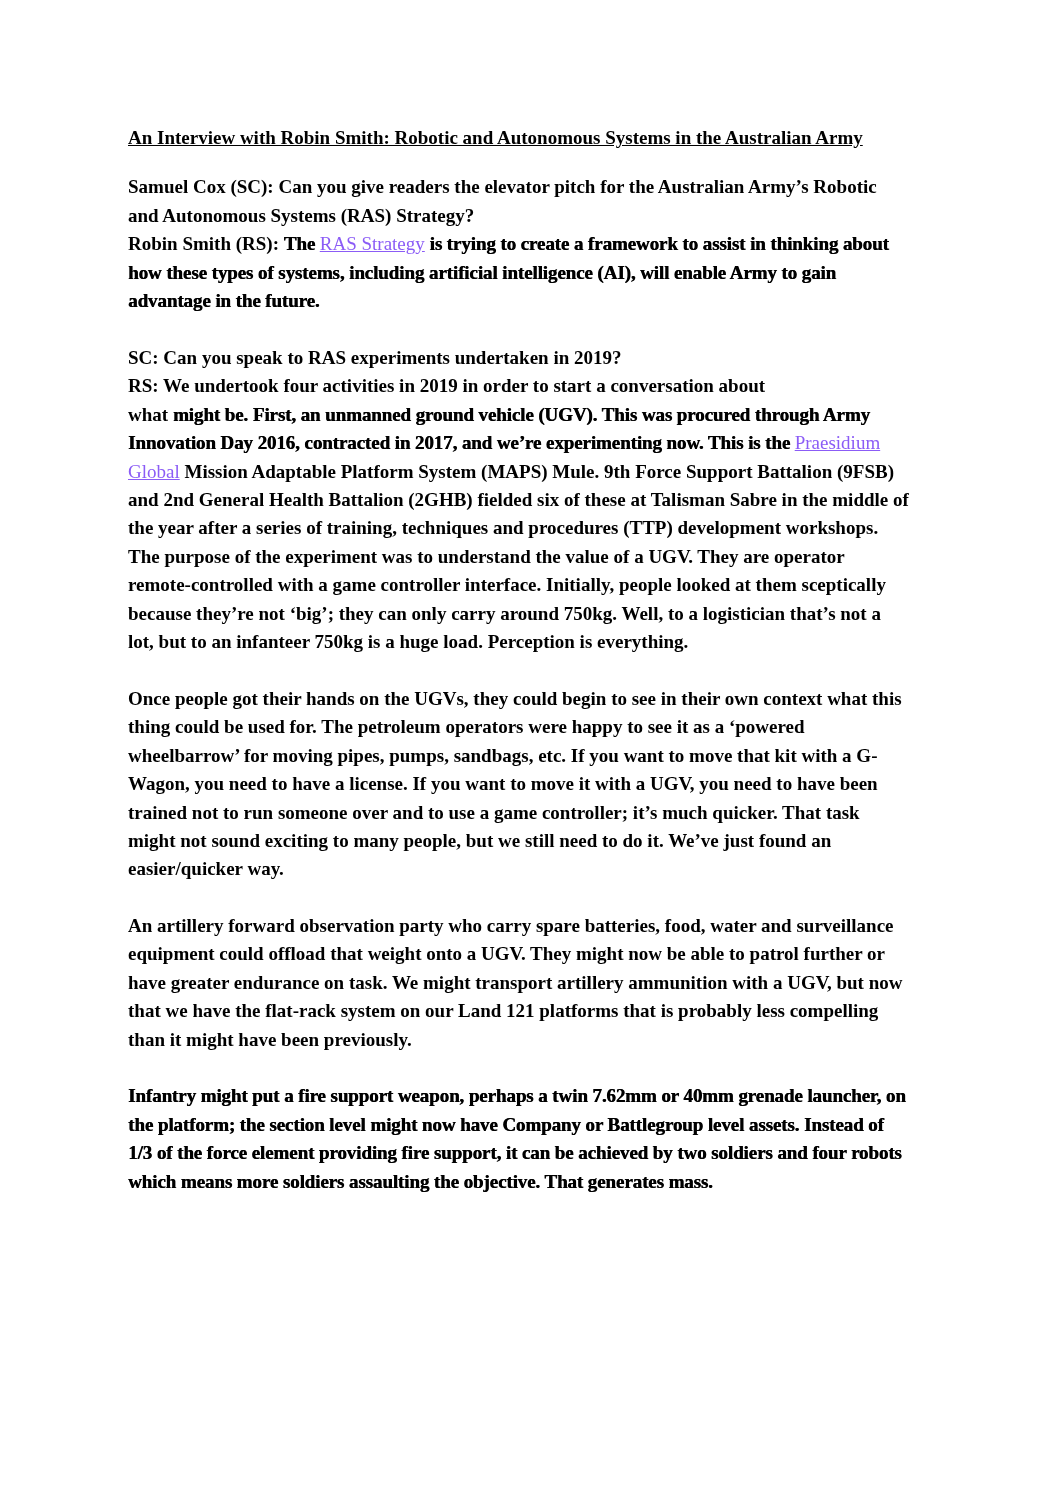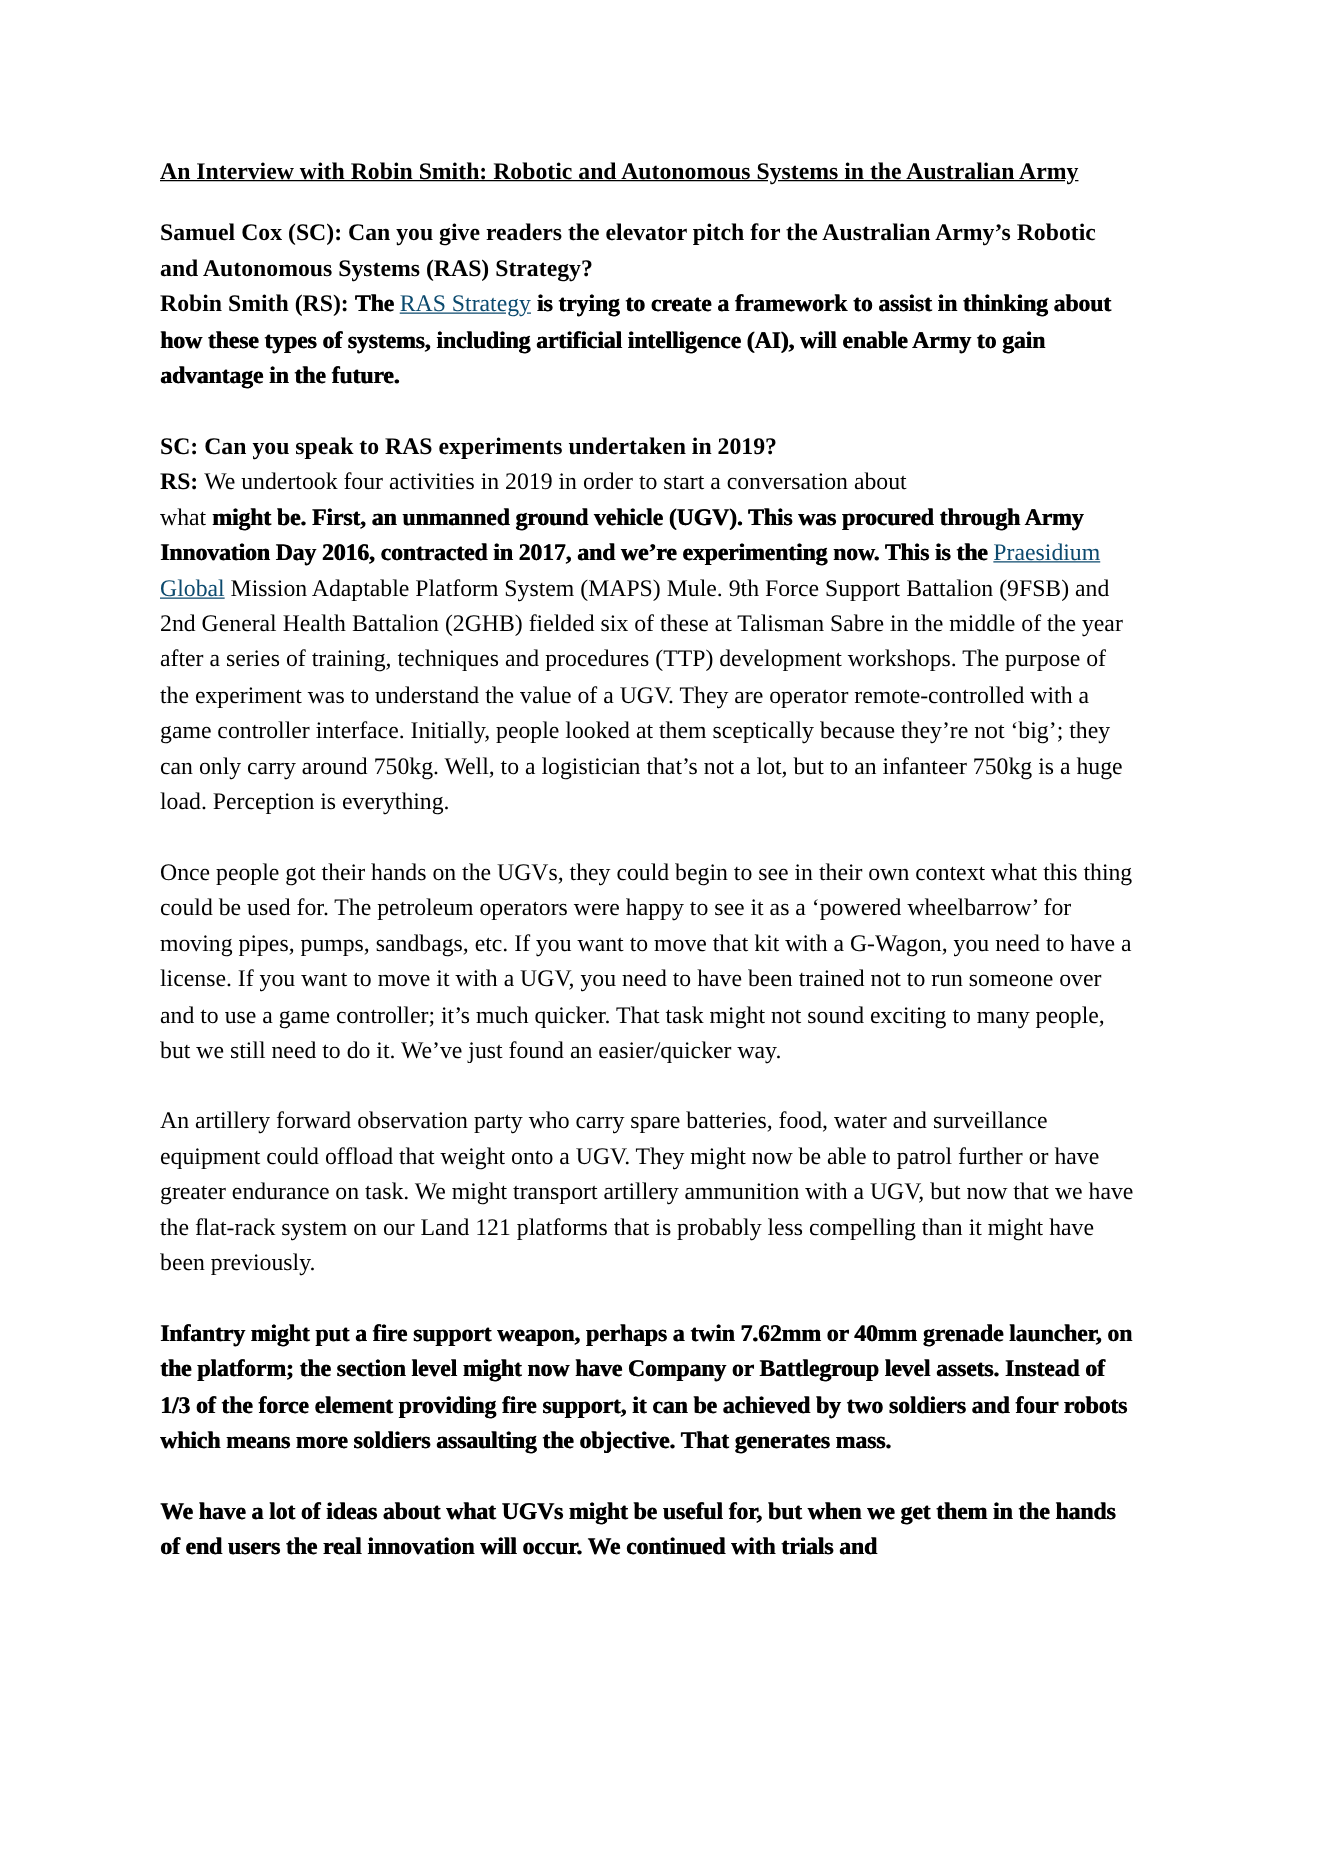--- a/index.html
+++ b/index.html
@@ -24,43 +24,42 @@
     font-size: 19px;
     font-weight: bold;
     text-decoration: underline;
     margin: 0 0 21px 0;
     line-height: 28.45px;
   }
   .para {
     margin: 0 0 28px 0;
   }
   .run-normal {
-    font-weight: normal;
+    font-weight: bold;
   }
   .run-bold {
     font-weight: bold;
     text-align: right;
   }
   
   .run-heavy {
     text-shadow: 0.5px 0 0 currentColor;
     letter-spacing: -0.1px;
     font-weight: bold;
   }
   .run-link {
-    color: #0c4a6e;
+    color: #8b5cf6;
     cursor: pointer;
   }
 </style>
 </head>
 <body>
 
 <div class="page">
   <h1 class="doc-title">An Interview with Robin Smith: Robotic and Autonomous Systems in the Australian Army</h1>
   <div>
       <p class="para"><span class="run-bold">Samuel Cox (SC): Can you give readers the elevator pitch for the Australian Army’s Robotic and Autonomous Systems (RAS) Strategy?</span><br><span class="run-bold">Robin Smith (RS): </span><span class="run-heavy">The </span><a href="#" class="run-link">RAS Strategy</a><span class="run-heavy"> is trying to create a framework to assist in thinking about how these types of systems, including artificial intelligence (AI), will enable Army to gain advantage in the future.</span></p>
       <p class="para"><span class="run-bold">SC: Can you speak to RAS experiments undertaken in 2019?</span><br><span class="run-bold">RS: </span><span class="run-normal">We undertook four activities in 2019 in order to start a conversation about</span><br><span class="run-normal">what </span><span class="run-heavy">might be. First, an unmanned ground vehicle (UGV). This was procured through Army Innovation Day 2016, contracted in 2017, and we’re experimenting now. This is the </span><a href="#" class="run-link">Praesidium Global</a><span class="run-normal"> Mission Adaptable Platform System (MAPS) Mule. 9th Force Support Battalion (9FSB) and 2nd General Health Battalion (2GHB) fielded six of these at Talisman Sabre in the middle of the year after a series of training, techniques and procedures (TTP) development workshops. The purpose of the experiment was to understand the value of a UGV. They are operator remote-controlled with a game controller interface. Initially, people looked at them sceptically because they’re not ‘big’; they can only carry around 750kg. Well, to a logistician that’s not a lot, but to an infanteer 750kg is a huge load. Perception is everything.</span></p>
       <p class="para"><span class="run-normal">Once people got their hands on the UGVs, they could begin to see in their own context what this thing could be used for. The petroleum operators were happy to see it as a ‘powered wheelbarrow’ for moving pipes, pumps, sandbags, etc. If you want to move that kit with a G-Wagon, you need to have a license. If you want to move it with a UGV, you need to have been trained not to run someone over and to use a game controller; it’s much quicker. That task might not sound exciting to many people, but we still need to do it. We’ve just found an easier/quicker way.</span></p>
       <p class="para"><span class="run-normal">An artillery forward observation party who carry spare batteries, food, water and surveillance equipment could offload that weight onto a UGV. They might now be able to patrol further or have greater endurance on task. We might transport artillery ammunition with a UGV, but now that we have the flat-rack system on our Land 121 platforms that is probably less compelling than it might have been previously.</span></p>
       <p class="para"><span class="run-heavy">Infantry might put a fire support weapon, perhaps a twin 7.62mm or 40mm grenade launcher, on the platform; the section level might now have Company or Battlegroup level assets. Instead of 1/3 of the force element providing fire support, it can be achieved by two soldiers and four robots which means more soldiers assaulting the objective. That generates mass.</span></p>
-      <p class="para"><span class="run-heavy">We have a lot of ideas about what UGVs might be useful for, but when we get them in the hands of end users the real innovation will occur. We continued with trials and</span></p>
     </div>
 </div>
 
 </body></html>

